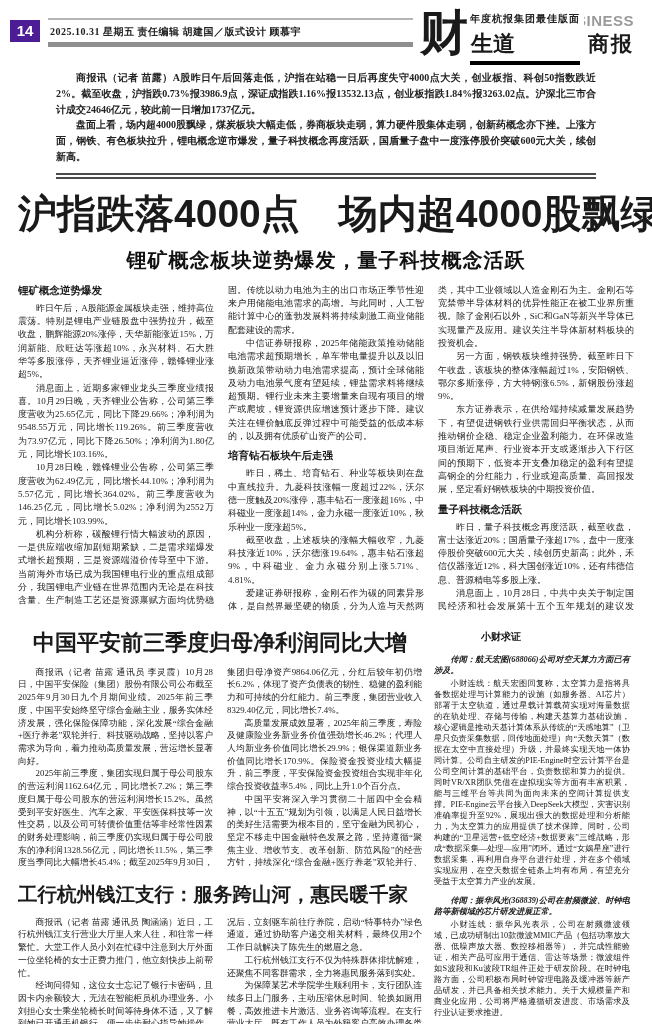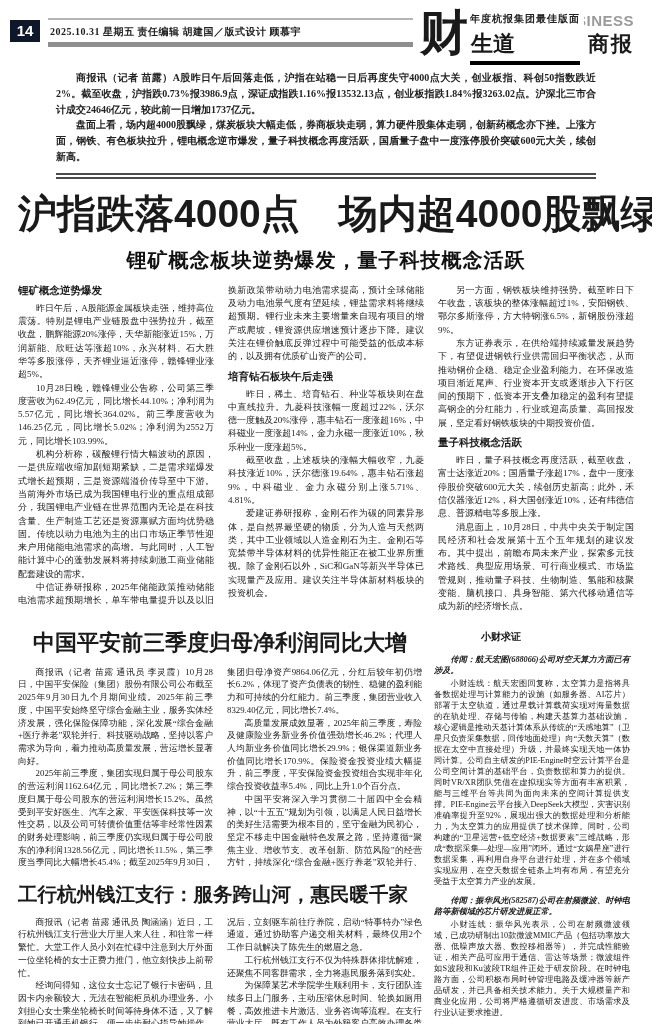--- a/index.html
+++ b/index.html
@@ -3,21 +3,21 @@
 <meta charset="utf-8">
 <style>
   * { box-sizing: border-box; margin: 0; padding: 0; }
   html,body { background:#e8e8e8; }
   body { width:652px; margin:0 auto; font-family:"Liberation Serif", serif; color:#1a1a1a; }
   .page { width:652px; height:1024px; background:#ffffff; overflow:hidden; padding:8px 18px 0 18px; position:relative; }
 
   
   .hdr { position:relative; height:52px; }
   .hdr-left { position:absolute; left:0; top:10px; width:395px; }
-  .pageno { position:absolute; left:-8px; top:2px; width:30px; height:22px; background:#0f172a; color:#fff;
+  .pageno { position:absolute; left:-8px; top:2px; width:30px; height:22px; background:#4c1d95; color:#fff;
             font-family:"Liberation Sans",sans-serif; font-size:15px; font-weight:bold; text-align:center; line-height:22px; }
   .hdr-rules { margin-left:30px; }
   .rule-thin { height:2px; background:#b5b5b5; margin-bottom:3px; }
   .dateline { font-family:Liberation Serif, serif; font-size:10px; font-weight:bold; color:#222; padding:2px 0 3px 2px; letter-spacing:0.5px;}
   .rule-thick { height:5px; background:#8f8f8f; }
   .masthead { position:absolute; left:398px; top:0; display:flex; align-items:flex-start; background:#fff; padding:0 4px; z-index:2;}
   .cai { font-size:48px; font-weight:900; line-height:50px; font-family:"Liberation Serif",serif; }
   .mast-right { margin-left:2px; padding-top:4px; }
   .badge { font-size:10px; font-weight:bold; color:#222; letter-spacing:1px; font-family:"Liberation Sans",sans-serif; }
   .shengdao { font-size:22px; font-weight:900; font-family:"Liberation Sans",sans-serif; border-bottom:4px solid #000000; padding:1px 26px 2px 1px; margin-top:2px; }
@@ -95,20 +95,21 @@
   </section>
 
   <div class="double-rule"></div>
 
   <h1 class="main-h1">沪指跌落4000点　场内超4000股飘绿</h1>
   <h2 class="main-h2">锂矿概念板块逆势爆发，量子科技概念活跃</h2>
 
   <section class="main-cols">
     <div class="subhead">锂矿概念逆势爆发</div>
     <p>昨日午后，A股能源金属板块走强，维持高位震荡。特别是锂电产业链股盘中强势拉升，截至收盘，鹏辉能源20%涨停，天华新能涨近15%，万润新能、欣旺达等涨超10%，永兴材料、石大胜华等多股涨停，天齐锂业逼近涨停，赣锋锂业涨超5%。</p>
+    <p>消息面上，近期多家锂业龙头三季度业绩报喜。10月29日晚，天齐锂业公告称，公司第三季度营收为25.65亿元，同比下降29.66%；净利润为9548.55万元，同比增长119.26%。前三季度营收为73.97亿元，同比下降26.50%；净利润为1.80亿元，同比增长103.16%。</p>
     <p>10月28日晚，赣锋锂业公告称，公司第三季度营收为62.49亿元，同比增长44.10%；净利润为5.57亿元，同比增长364.02%。前三季度营收为146.25亿元，同比增长5.02%；净利润为2552万元，同比增长103.99%。</p>
     <p>机构分析称，碳酸锂行情大幅波动的原因，一是供应端收缩加剧短期紧缺，二是需求端爆发式增长超预期，三是资源端溢价传导至中下游。当前海外市场已成为我国锂电行业的重点组成部分，我国锂电产业链在世界范围内无论是在科技含量、生产制造工艺还是资源禀赋方面均优势稳固。传统以动力电池为主的出口市场正季节性迎来户用储能电池需求的高增。与此同时，人工智能计算中心的蓬勃发展料将持续刺激工商业储能配套建设的需求。</p>
     <p>中信证券研报称，2025年储能政策推动储能电池需求超预期增长，单车带电量提升以及以旧换新政策带动动力电池需求提高，预计全球储能及动力电池景气度有望延续，锂盐需求料将继续超预期。锂行业未来主要增量来自现有项目的增产或爬坡，锂资源供应增速预计逐步下降。建议关注在锂价触底反弹过程中可能受益的低成本标的，以及拥有优质矿山资产的公司。</p>
     <div class="subhead">培育钻石板块午后走强</div>
     <p>昨日，稀土、培育钻石、种业等板块则在盘中直线拉升。九菱科技涨幅一度超过22%，沃尔德一度触及20%涨停，惠丰钻石一度涨超16%，中科磁业一度涨超14%，金力永磁一度涨近10%，秋乐种业一度涨超5%。</p>
     <p>截至收盘，上述板块的涨幅大幅收窄，九菱科技涨近10%，沃尔德涨19.64%，惠丰钻石涨超9%，中科磁业、金力永磁分别上涨5.71%、4.81%。</p>
     <p>爱建证券研报称，金刚石作为碳的同素异形体，是自然界最坚硬的物质，分为人造与天然两类，其中工业领域以人造金刚石为主。金刚石等宽禁带半导体材料的优异性能正在被工业界所重视。除了金刚石以外，SiC和GaN等新兴半导体已实现量产及应用。建议关注半导体新材料板块的投资机会。</p>
     <p>另一方面，钢铁板块维持强势。截至昨日下午收盘，该板块的整体涨幅超过1%，安阳钢铁、鄂尔多斯涨停，方大特钢涨6.5%，新钢股份涨超9%。</p>
     <p>东方证券表示，在供给端持续减量发展趋势下，有望促进钢铁行业供需回归平衡状态，从而推动钢价企稳、稳定企业盈利能力。在环保改造项目渐近尾声、行业资本开支或逐渐步入下行区间的预期下，低资本开支叠加稳定的盈利有望提高钢企的分红能力，行业或迎高质量、高回报发展，坚定看好钢铁板块的中期投资价值。</p>
     <div class="subhead">量子科技概念活跃</div>
@@ -147,18 +148,18 @@
     <aside class="sidebar">
       <div class="sb-header">
         <span class="sb-lead"></span>
         <span class="sb-title">小财求证</span>
         <span class="sb-slash"></span>
         <span class="sb-slash"></span>
         <span class="sb-bar"><span class="sb-byline">记者 叶晓珺</span></span>
       </div>
       <p class="rumor">传闻：航天宏图(688066)公司对空天算力方面已有涉及。</p>
       <p class="resp">小财连线：航天宏图回复称，太空算力是指将具备数据处理与计算能力的设施（如服务器、AI芯片）部署于太空轨道，通过星载计算载荷实现对海量数据的在轨处理、存储与传输，构建天基算力基础设施，核心逻辑是推动天基计算体系从传统的“天感地算”（卫星只负责采集数据，回传地面处理）向“天数天算”（数据在太空中直接处理）升级，并最终实现天地一体协同计算。公司自主研发的PIE-Engine时空云计算平台是公司空间计算的基础平台，负责数据和算力的提供。同时VR/XR团队凭借在虚拟现实等方面有丰富积累，能与三维平台等共同为面向未来的空间计算提供支撑。PIE-Engine云平台接入DeepSeek大模型，灾害识别准确率提升至92%，展现出强大的数据处理和分析能力，为太空算力的应用提供了技术保障。同时，公司构建的“卫星运营+低空经济+数据要素”三维战略，形成“数据采集—处理—应用”闭环。通过“女娲星座”进行数据采集，再利用自身平台进行处理，并在多个领域实现应用，在空天数据全链条上均有布局，有望充分受益于太空算力产业的发展。</p>
-      <p class="rumor">传闻：振华风光(582587)公司在射频微波、时钟电路等新领域的芯片研发进展正常。</p>
+      <p class="rumor">传闻：振华风光(368839)公司在射频微波、时钟电路等新领域的芯片研发进展正常。</p>
       <p class="resp">小财连线：振华风光表示，公司在射频微波领域，已成功研制出10款微波MMIC产品（包括功率放大器、低噪声放大器、数控移相器等），并完成性能验证，相关产品可应用于通信、雷达等场景；微波组件如S波段和Ku波段TR组件正处于研发阶段。在时钟电路方面，公司积极布局时钟管理电路及缓冲器等新产品研发，并已具备相关技术能力。关于大规模量产和商业化应用，公司将严格遵循研发进度、市场需求及行业认证要求推进。</p>
     </aside>
   </div>
 
 </div>
 
 </body></html>

